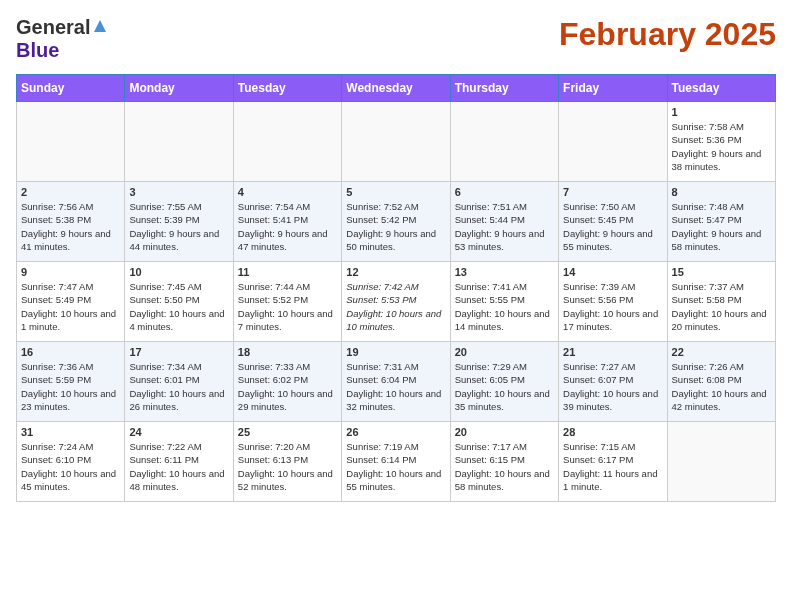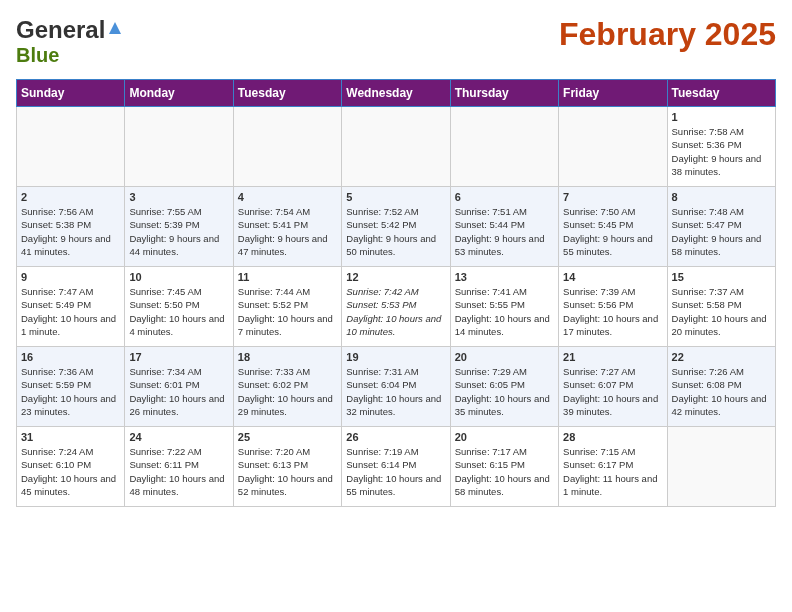--- a/index.html
+++ b/index.html
@@ -36,21 +36,21 @@
     .calendar-subtitle {
       font-size: 14px;
       color: #555;
     }
     .calendar {
       width: 100%;
       border-collapse: collapse;
       border: 1px solid #ccc;
     }
     .calendar th {
-      background-color: #701a75;
+      background-color: #8b5cf6;
       color: #fff;
       font-size: 12px;
       font-weight: bold;
       padding: 6px 4px;
       text-align: left;
       border: 1px solid #3a80c9;
     }
     .calendar td {
       width: 108px;
       vertical-align: top;
@@ -79,29 +79,29 @@
     .row-even td {
       background: #f0f4fb;
     }
   </style>
 </head>
 <body>
 
 <div class="header">
   <div class="logo">
     <div class="logo-text">
-      <span style="font-size:24px;font-weight:bold;color:#333;">General</span>
+      <span style="font-size:20px;font-weight:bold;color:#333;">General</span>
       <span style="display:inline-block;margin-left:2px;vertical-align:middle;">
         <svg width="16" height="16" viewBox="0 0 16 16">
           <polygon points="8,2 14,14 2,14" fill="#4a90d9"></polygon>
         </svg>
       </span>
     </div>
     <div>
-      <span style="font-size:20px;font-weight:bold;color:#4d7c0f;">Blue</span>
+      <span style="font-size:20px;font-weight:bold;color:#4c1d95;">Blue</span>
     </div>
   </div>
   <div class="title-block">
     <div class="calendar-title">February 2025</div>
   </div>
 </div>
 
 <table class="calendar">
   <thead>
     <tr>

